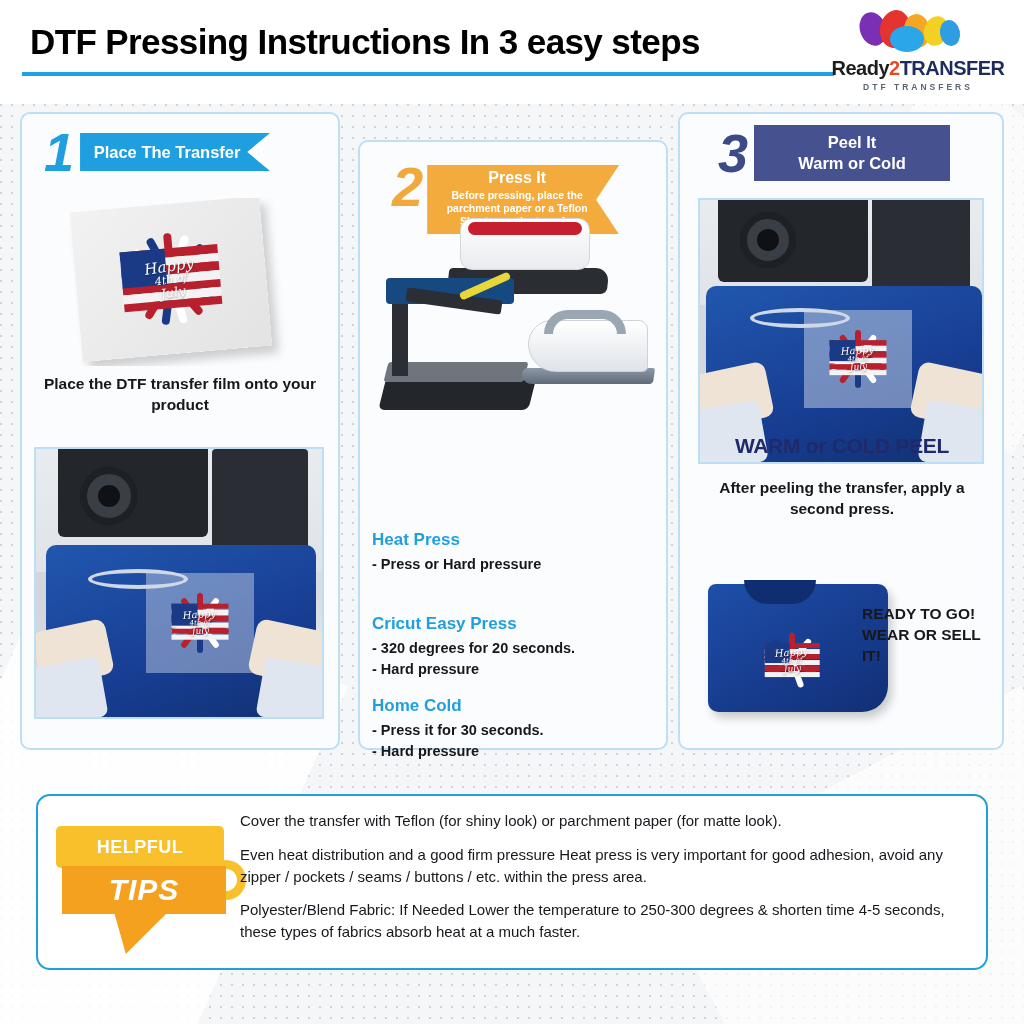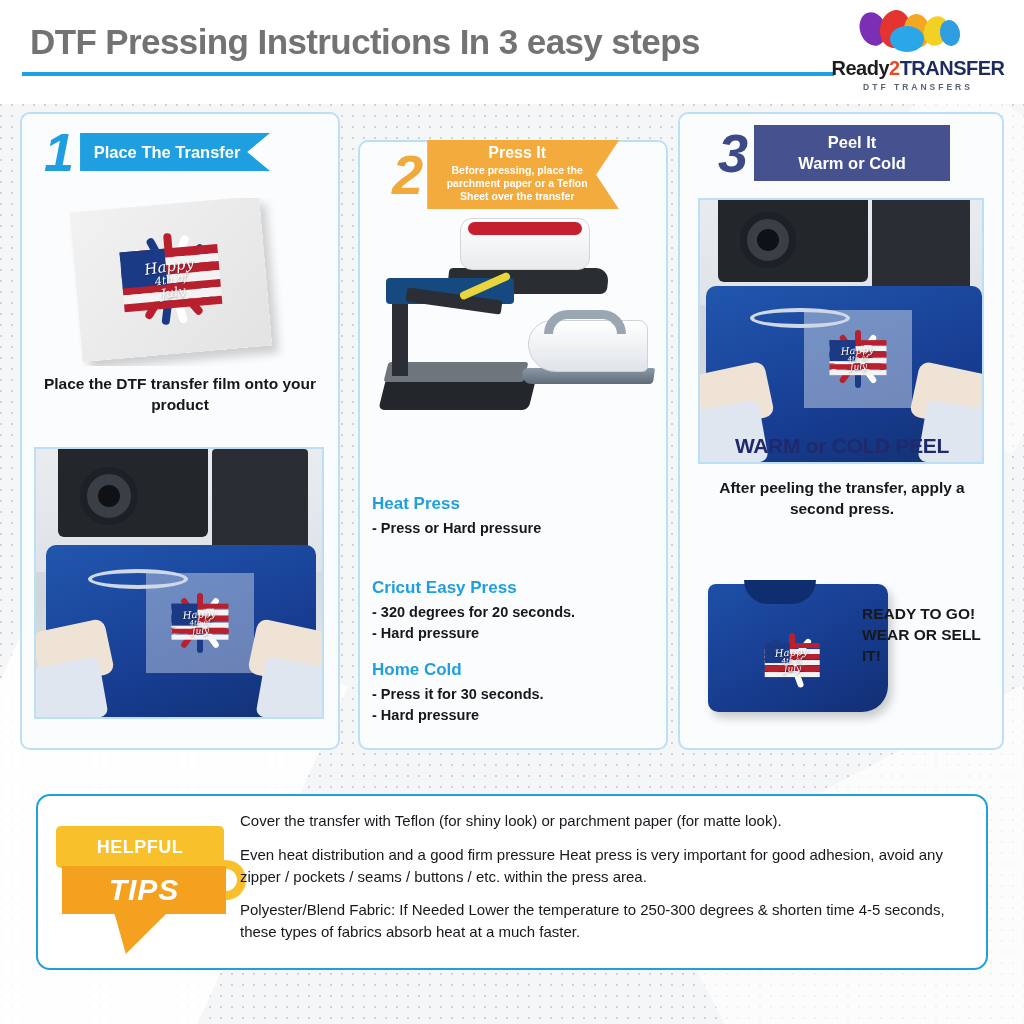--- a/index.html
+++ b/index.html
@@ -37,21 +37,21 @@
   .diag3 { position:absolute; right:-80px; top:110px; width:260px; height:300px; background:rgba(255,255,255,0.6); transform: rotate(30deg); }
 
   
   .header {
     position:absolute; left:0; top:0; width:1024px; height:104px;
     display:flex; align-items:center;
   }
   .title {
     position:absolute; left:30px; top:22px;
     font-size: 35px; font-weight: 800; letter-spacing:-0.6px;
-    color:#737373;
+    color:#000000;
   }
   .title-rule {
     position:absolute; left:22px; top:72px; width:812px; height:4px;
     background:#1ea2e4;
   }
   .logo {
     position:absolute; right:16px; top:10px; width:180px; height:90px;
     text-align:center;
   }
   .logo-splash { position:relative; height:46px; }
@@ -92,20 +92,21 @@
     background:#1f9fe0; width:190px; height:38px; font-size:16.5px; font-weight:800;
     clip-path: polygon(0 0, 100% 0, 88% 50%, 100% 100%, 0 100%);
     padding-right:16px;
   }
   
   #banner2 { left:392px; top:140px; }
   #banner2 .banner-num { color:#f2a93b; margin-right:4px; font-size:56px; }
   #banner2 .ribbon {
     background:#f3ab3d; width:192px; min-height:62px; padding:4px 18px 6px 6px;
     clip-path: polygon(0 0, 100% 0, 88% 50%, 100% 100%, 0 100%);
+    margin-top: 25px;
   }
   #banner2 .ribbon .r-title { font-size:16px; font-weight:800; margin-bottom:2px; }
   #banner2 .ribbon .r-sub { font-size:10.5px; font-weight:700; line-height:1.25; text-align:center; }
   
   #banner3 { left:718px; top:125px; }
   #banner3 .banner-num { color:#3c4a86; margin-right:6px; }
   #banner3 .ribbon {
     background:#46518f; width:196px; min-height:56px; font-size:16.5px; font-weight:800; line-height:1.3;
     clip-path: polygon(0 0, 100% 0, 100% 100%, 0 100%);
   }
@@ -186,21 +187,21 @@
     position:absolute; left:172px; top:98px; width:82px; height:24px;
     border:9px solid #9aa6b2; border-bottom:none; border-radius:40px 40px 0 0;
   }
   .iron-sole {
     position:absolute; left:150px; top:156px; width:132px; height:16px;
     background:linear-gradient(180deg,#8d99a6,#5f6b78);
     border-radius:8px 4px 6px 18px; transform:skewX(-8deg);
   }
 
   
-  .sect { position:absolute; left:372px; width:280px; }
+  .sect { position:absolute; left:372px; width:280px;margin-top:36px; }
   .sect h3 { font-size:17px; font-weight:800; color:#1f9fe0; margin-bottom:4px; }
   .sect p { font-size:14.5px; font-weight:700; color:#15181c; line-height:1.45; }
   #sect-a { top:494px; }
   #sect-b { top:578px; }
   #sect-c { top:660px; }
 
   
   .art { position:absolute; }
   .art .petals { position:absolute; inset:0; }
   .pet { position:absolute; left:50%; top:50%; width:8px; height:46px; border-radius:4px; transform-origin: 50% 100%; }

